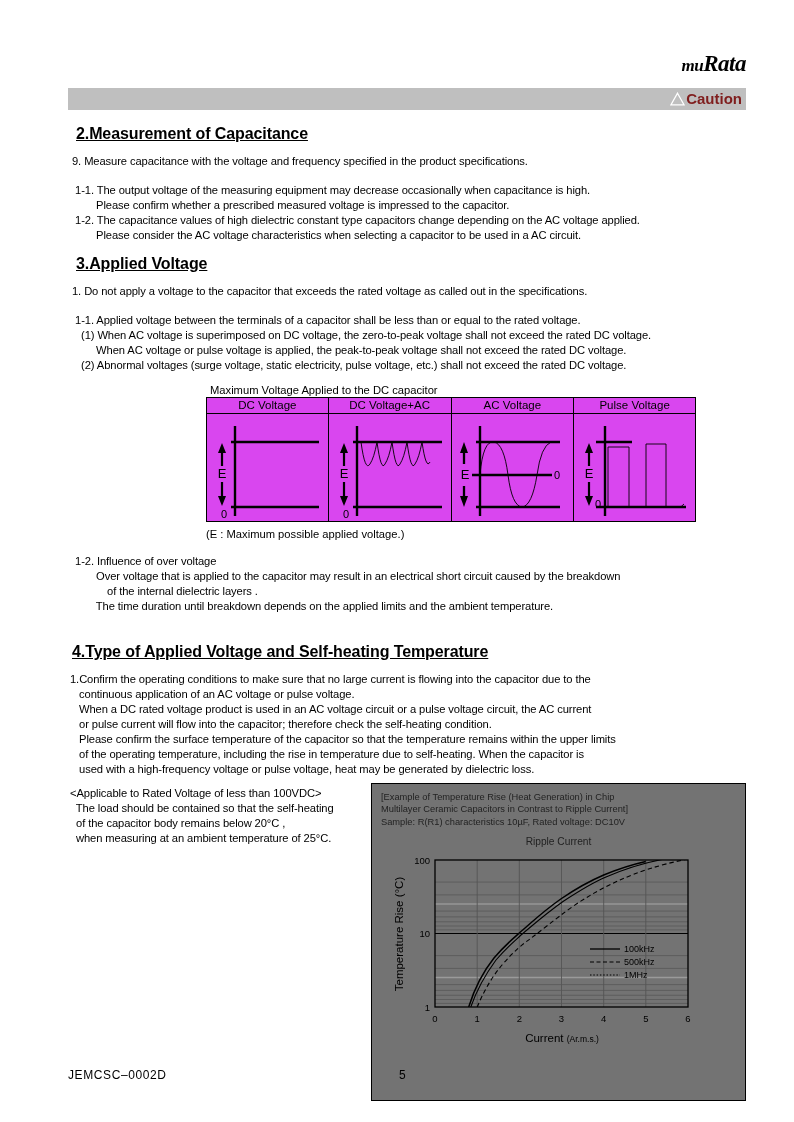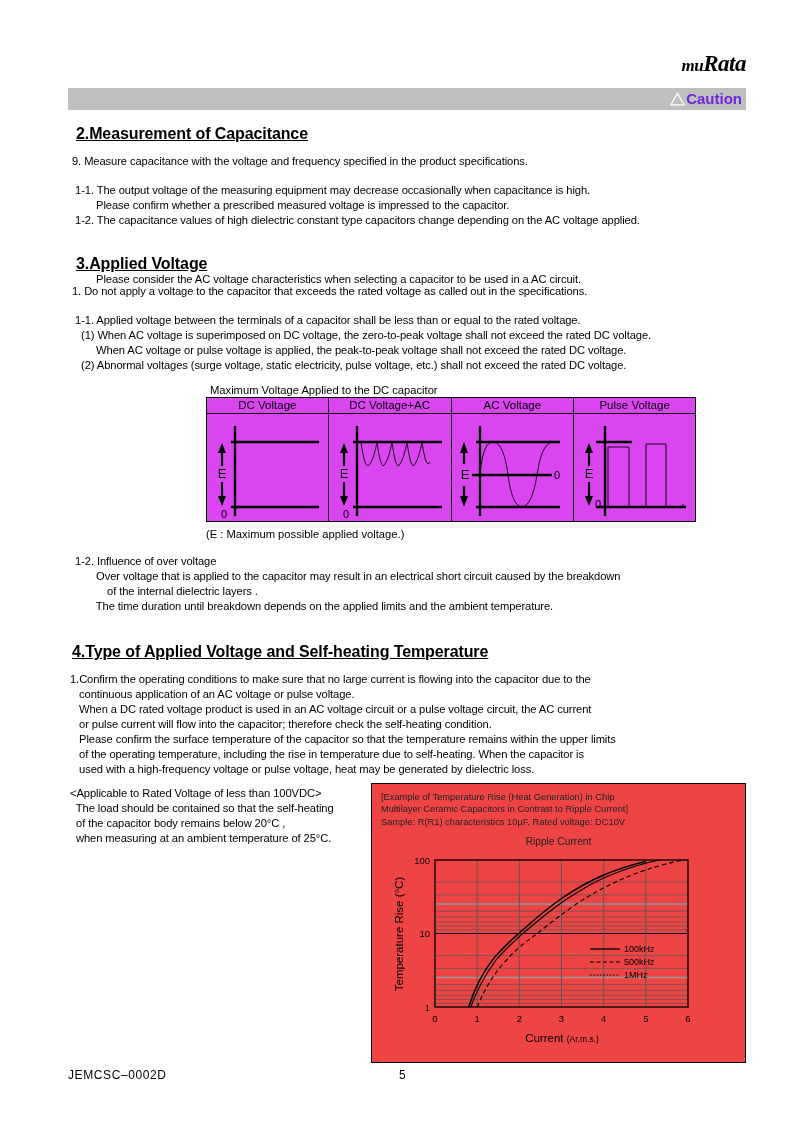--- a/index.html
+++ b/index.html
@@ -51,21 +51,21 @@
     left: 0;
     top: 88px;
     width: 678px;
     height: 22px;
     background: #bfbfbf;
   }
   .caution-label {
     position: absolute;
     right: 4px;
     top: 2px;
-    color: #6d28d9;
+    color: #7f1d1d;
     font-size: 15px;
     font-weight: bold;
     line-height: 18px;
     display: flex;
     align-items: center;
     gap: 1px;
   }
   .warn-tri { display: inline-block; width: 15px; height: 14px; }
 
   
@@ -118,23 +118,23 @@
     top: 528px;
     font-size: 11.2px;
   }
 
   
   .chartbox {
     position: absolute;
     left: 303px;
     top: 5px;
     width: 375px;
-    height: 280px;
+    height: 318px;
     border: 1.2px solid #000;
-    background: #ef4444;
+    background: #737373;
     box-sizing: border-box;
   }
   .cb-head {
     position: absolute;
     left: 9px;
     top: 7px;
     font-size: 9.3px;
     line-height: 12.3px;
     color: #222;
     white-space: pre;
@@ -180,21 +180,21 @@
         </span>
         <span>Caution</span>
       </div>
     </div>
 
     <div class="abs sect" style="left:8px; top:125px;">2.Measurement of Capacitance</div>
     <div class="abs para" style="left:4px; top:154px;">9. Measure capacitance with the voltage and frequency specified in the product specifications.</div>
     <div class="abs para" style="left:4px; top:183px;"> 1-1. The output voltage of the measuring equipment may decrease occasionally when capacitance is high.</div>
     <div class="abs para" style="left:4px; top:198px;">        Please confirm whether a prescribed measured voltage is impressed to the capacitor.</div>
     <div class="abs para" style="left:4px; top:213px;"> 1-2. The capacitance values of high dielectric constant type capacitors change depending on the AC voltage applied.</div>
-    <div class="abs para" style="left:4px; top:228px;margin-top:44px;">        Please consider the AC voltage characteristics when selecting a capacitor to be used in a AC circuit.</div>
+    <div class="abs para" style="left:4px; top:228px;">        Please consider the AC voltage characteristics when selecting a capacitor to be used in a AC circuit.</div>
 
     <div class="abs sect" style="left:8px; top:255px;">3.Applied Voltage</div>
     <div class="abs para" style="left:4px; top:284px;">1. Do not apply a voltage to the capacitor that exceeds the rated voltage as called out in the specifications.</div>
     <div class="abs para" style="left:4px; top:313px;"> 1-1. Applied voltage between the terminals of a capacitor shall be less than or equal to the rated voltage.</div>
     <div class="abs para" style="left:4px; top:328px;">   (1) When AC voltage is superimposed on DC voltage, the zero-to-peak voltage shall not exceed the rated DC voltage.</div>
     <div class="abs para" style="left:4px; top:343px;">        When AC voltage or pulse voltage is applied, the peak-to-peak voltage shall not exceed the rated DC voltage.</div>
     <div class="abs para" style="left:4px; top:358px;">   (2) Abnormal voltages (surge voltage, static electricity, pulse voltage, etc.) shall not exceed the rated DC voltage.</div>
 
     <div class="vt-caption">Maximum Voltage Applied to the DC capacitor</div>
 

